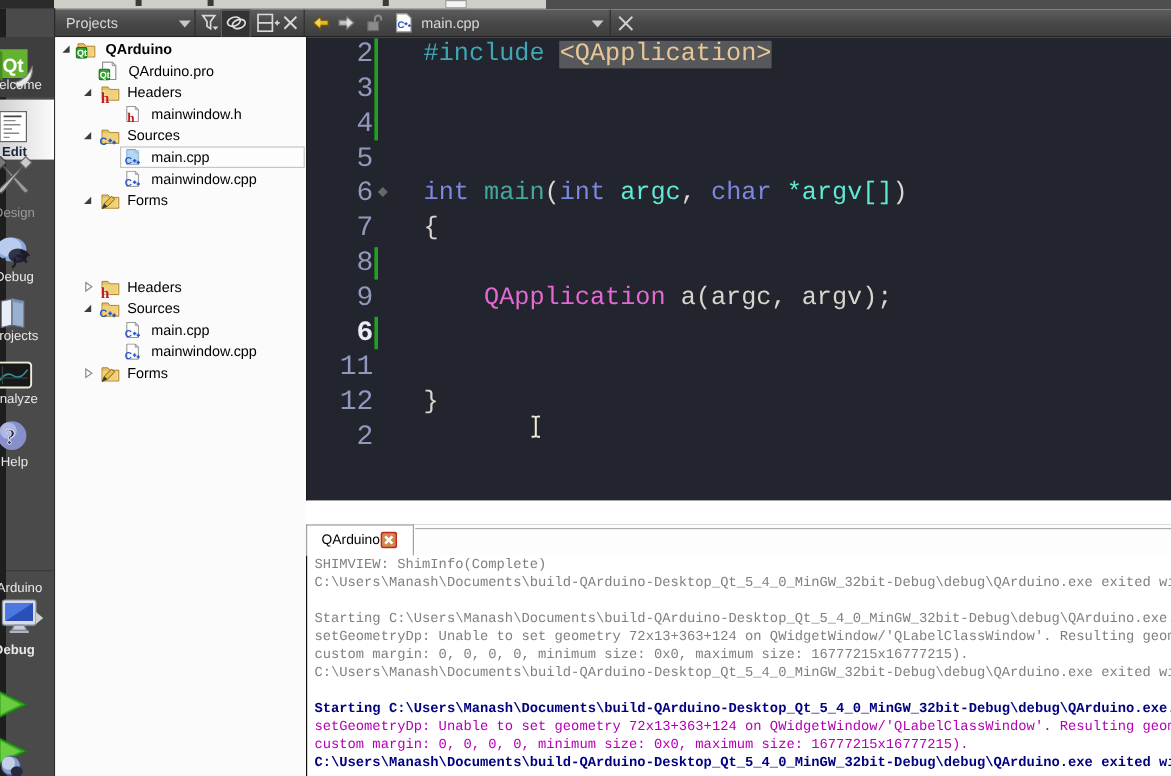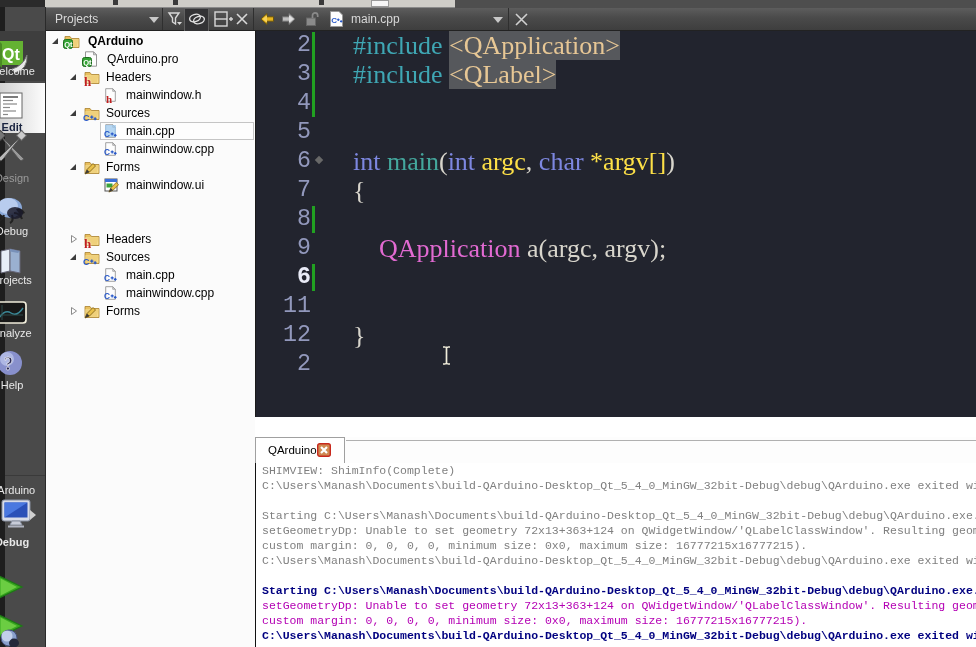--- a/index.html
+++ b/index.html
@@ -20,26 +20,26 @@
 
 #tree{left:46px;top:31px;width:209px;height:616px;background:#fbfbfb;}
 .trow{position:absolute;height:18px;font-size:12px;color:#000;left:0;width:209px;line-height:18px;}
 .trow b{font-weight:bold;}
 .tlabel{position:absolute;top:0;}
 .exp{position:absolute;width:0;height:0;border-left:6px solid transparent;border-bottom:6px solid #3c3c3c;top:6px;}
 .colb{position:absolute;width:8px;height:10px;top:4px;}
 
 #editor{left:255px;top:31px;width:721px;height:386px;background:#22242e;border-left:1px solid #1a1a1a;}
 #editor .line{position:absolute;left:97px;height:29px;line-height:29px;
-font-family:Liberation Serif, serif;font-size:26px;white-space:pre;color:#d8d5cc;}
+font-family:Liberation Mono, monospace;font-size:21px;white-space:pre;color:#d8d5cc;}
 #editor .num{position:absolute;left:0;width:55px;height:29px;line-height:29px;text-align:right;
 font-family:"Liberation Mono",monospace;font-size:23.3px;color:#9298bc;}
 .gbar{position:absolute;left:56px;width:3px;background:#21a121;}
 .kw{color:#7d87e0;} .fn{color:#44a79d;} .pp{color:#3fa7b4;} .inc{color:#e7c795;}
-.typ{color:#e26ad2;} .par{color:#fde047;}
+.typ{color:#e26ad2;} .par{color:#5eead4;}
 .selbg{background:#56585c;}
 
 #outbar{left:255px;top:417px;width:721px;height:19px;background:linear-gradient(#515151,#404040 55%,#3a3a3a);border-top:1px solid #6a6a6a;border-bottom:1px solid #2e2e2e;margin-top:20px;}
 
 #tabstrip{left:255px;top:437px;width:721px;height:26px;background:#fdfdfd;}
 #tab1{position:absolute;left:0;top:0;width:90px;height:26px;background:#fff;border:1px solid #a0a0a0;border-bottom:none;}
 
 #console{left:255px;top:463px;width:721px;height:184px;background:#fff;border-left:1px solid #111;}
 .cline{position:absolute;left:6px;width:970px;height:15px;line-height:15px;
 font-family:"Liberation Mono",monospace;font-size:11.5px;white-space:pre;color:#808080;}
@@ -274,31 +274,20 @@
 <div class="trow" style="top:127px">
         <div class="exp" style="left:24px"></div>
  <svg style="position:absolute;left:38px;top:1px" width="16" height="16">
           <use href="#folder"></use>
         </svg>
  <svg style="position:absolute;left:38px;top:5px" width="12" height="12">
           <use href="#pencil"></use>
         </svg>
  <span class="tlabel" style="left:60px">Forms</span>
       </div>
-<div class="trow" style="top:145px">
- <svg style="position:absolute;left:58px;top:2px" width="14" height="14" viewBox="0 0 14 14">
-  <rect x="1" y="1" width="12" height="12" fill="#fff" stroke="#555"></rect>
-  <rect x="1" y="1" width="12" height="3" fill="#3a6fd8"></rect>
-  <rect x="2.5" y="5.5" width="6" height="4" fill="#3aa33a"></rect>
-        </svg>
- <svg style="position:absolute;left:62px;top:6px" width="11" height="11">
-          <use href="#pencil"></use>
-        </svg>
- <span class="tlabel" style="left:80px">mainwindow.ui</span>
-      </div>
 <div class="trow" style="top:199px">
         <svg class="colb" style="left:24px" width="8" height="10" viewBox="0 0 8 10">
           <path d="M1.5 1.5 L6.5 5 L1.5 8.5 Z" fill="#fff" stroke="#8a8a8a"></path>
         </svg>
  <svg style="position:absolute;left:38px;top:1px" width="16" height="16">
           <use href="#folder"></use>
         </svg>
  <span style="position:absolute;left:38px;top:5px;font-family:'Liberation Serif',serif;font-weight:bold;font-size:13px;color:#c02020;text-shadow:0 0 2px #fff;">h</span>
  <span class="tlabel" style="left:60px">Headers</span>
       </div>
@@ -354,21 +343,20 @@
 <div class="num" style="top:203px">9</div>
 <div class="num" style="top:232px;color:#e9ebf7;font-weight:bold">6</div>
 <div class="num" style="top:261px">11</div>
 <div class="num" style="top:290px">12</div>
 <div class="num" style="top:319px">2</div>
 <div class="gbar" style="top:1px;height:85px"></div>
 <div class="gbar" style="top:175px;height:27px"></div>
 <div class="gbar" style="top:233px;height:27px"></div>
 <div style="position:absolute;left:60px;top:126px;width:6px;height:6px;background:#686868;transform:rotate(45deg)"></div>
 <div class="line" style="top:0"><span class="pp">#include</span> <span class="inc selbg">&lt;QApplication&gt;</span></div>
-<div class="line" style="top:29px"><span class="pp">#include</span> <span class="inc selbg">&lt;QLabel&gt;</span></div>
 <div class="line" style="top:116px"><span class="kw">int</span> <span class="fn">main</span>(<span class="kw">int</span> <span class="par">argc</span>, <span class="kw">char</span> <span class="par">*argv[]</span>)</div>
 <div class="line" style="top:145px">{</div>
 <div class="line" style="top:203px">    <span class="typ">QApplication</span> a(argc, argv);</div>
 <div class="line" style="top:290px">}</div>
 <div id="ibeam" style="position:absolute;left:185px;top:315px;width:11px;height:19px;">
 <svg width="11" height="19" viewBox="0 0 11 19">
 <path d="M2 1 H4.5 M6.5 1 H9 M5.5 1.5 V17.5 M2 18 H4.5 M6.5 18 H9 M4.5 1 Q5.5 2 6.5 1 M4.5 18 Q5.5 17 6.5 18" stroke="#efecda" stroke-width="1.7" fill="none"></path>
 </svg></div>
 </div>
 <div class="abs" id="outbar">

